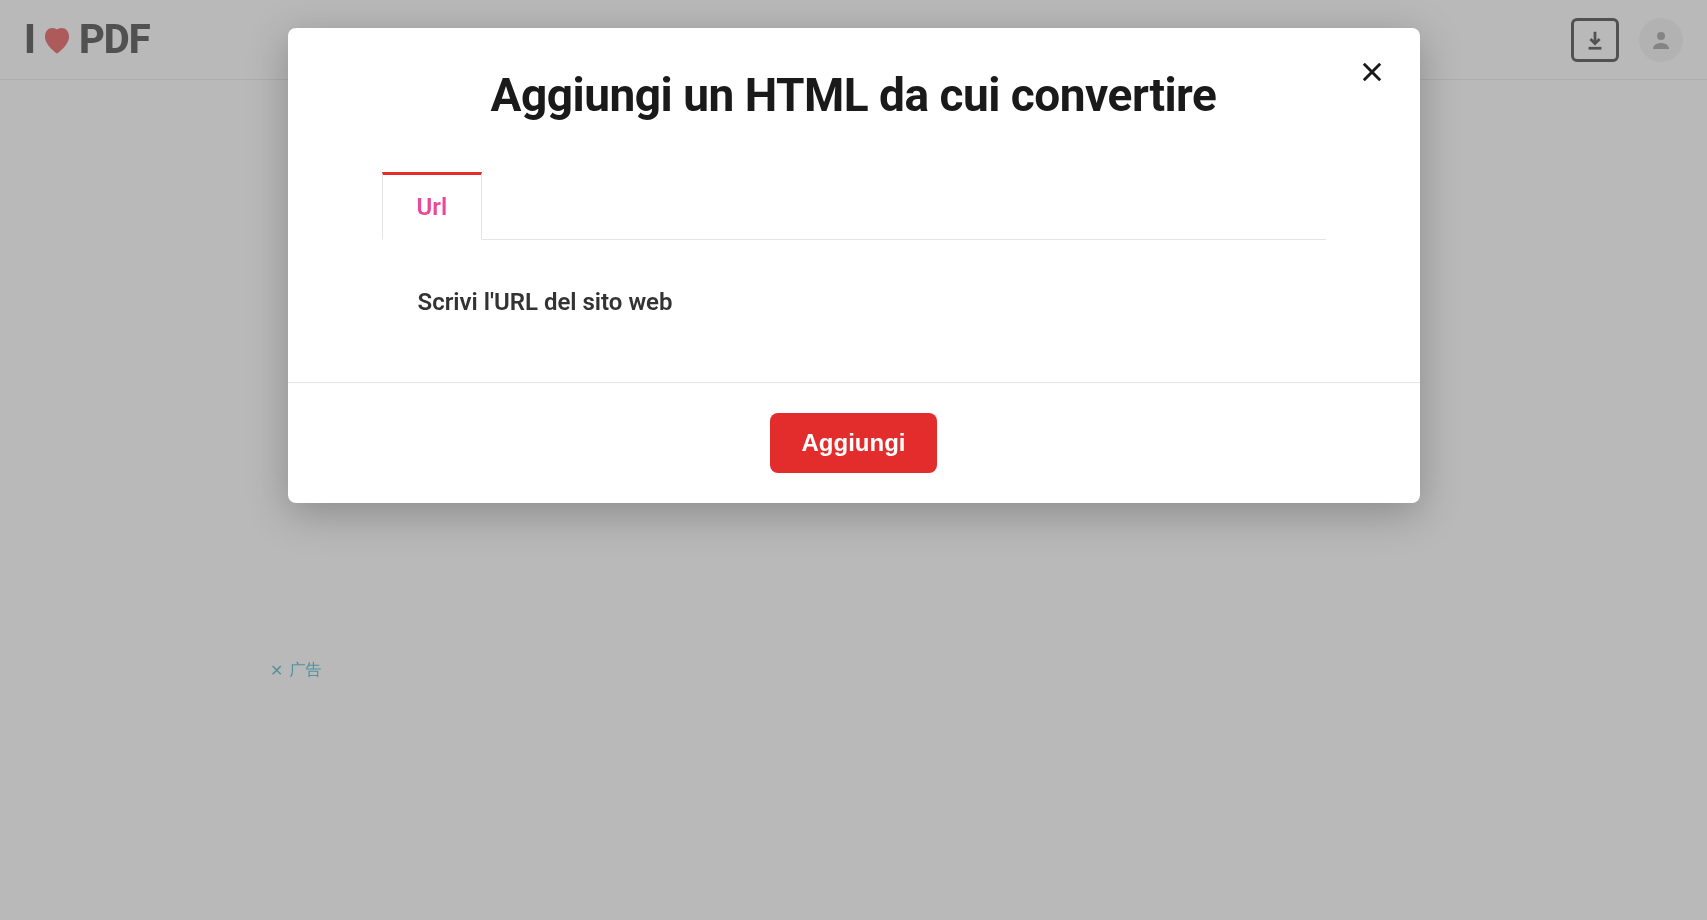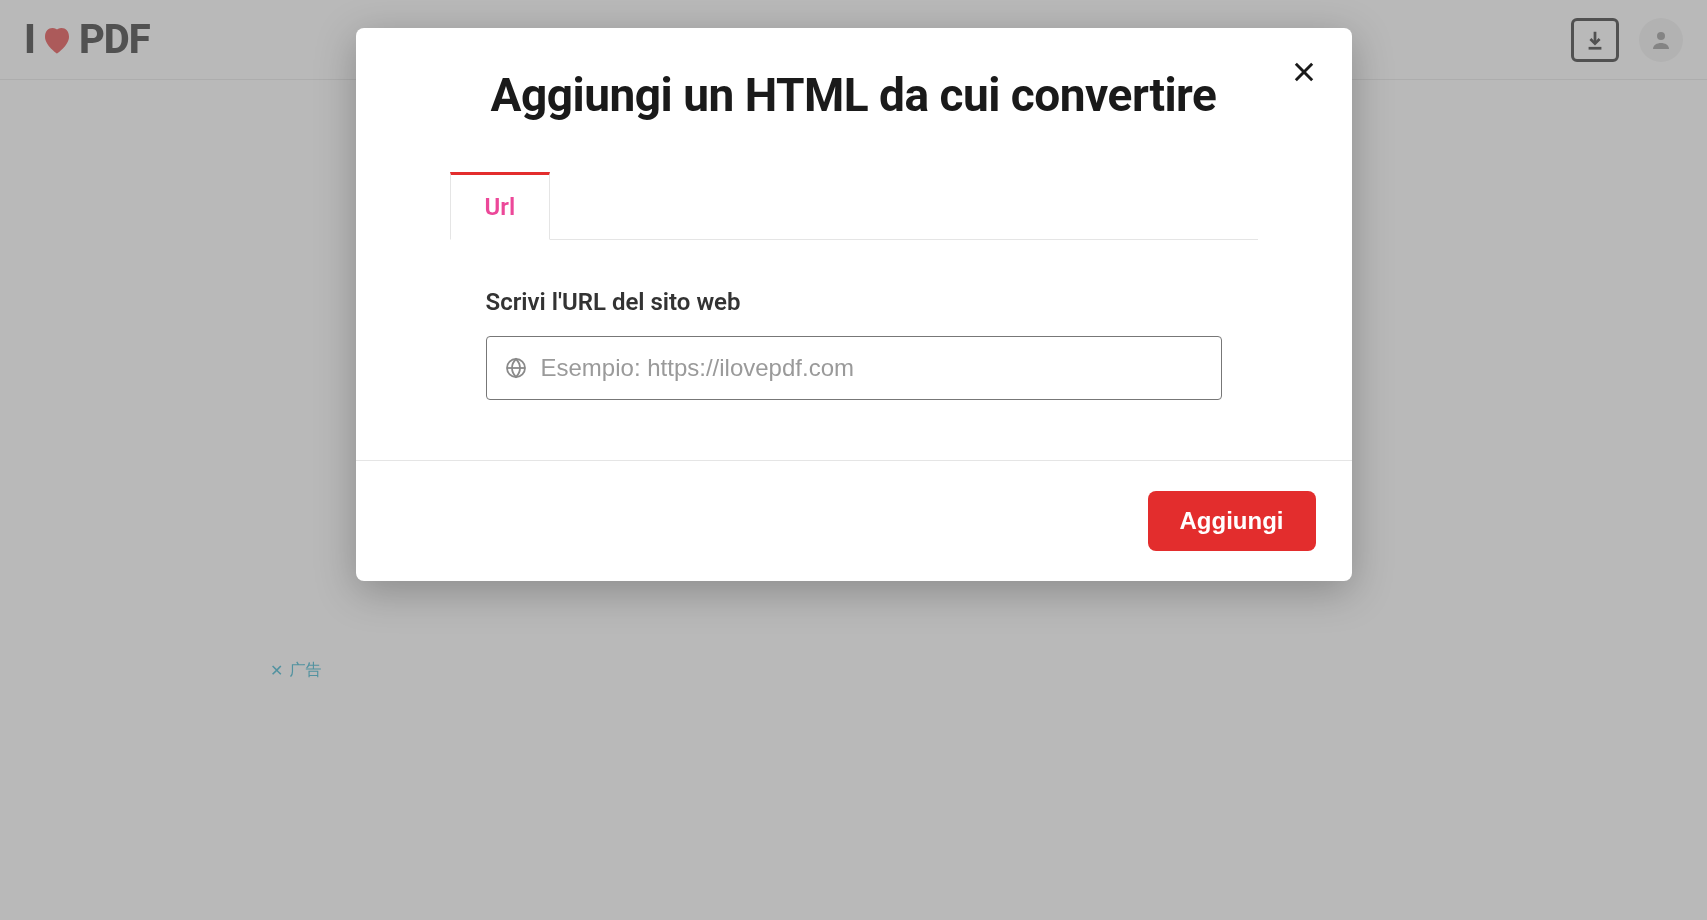--- a/index.html
+++ b/index.html
@@ -10,37 +10,37 @@
 .logo { display: flex; align-items: center; font-weight: 800; font-size: 40px; letter-spacing: -1px; color: #1a1a1a; }
 .logo .heart { color: #e32d2d; margin: 0 2px; display: inline-flex; align-items: center; }
 .header-right { display: flex; align-items: center; gap: 20px; }
 .download-btn { width: 48px; height: 44px; border: 3px solid #1a1a1a; border-radius: 6px; display: flex; align-items: center; justify-content: center; }
 .avatar { width: 44px; height: 44px; border-radius: 50%; background: #f0f0f0; display: flex; align-items: center; justify-content: center; }
 
 
 .overlay { position: absolute; inset: 0; background: rgba(128,128,128,0.55); display: flex; align-items: flex-start; justify-content: center; }
 
 
-.modal { margin-top: 28px; width: 996px; background: #fff; border-radius: 8px; box-shadow: 0 10px 40px rgba(0,0,0,0.25); position: relative; }
+.modal { margin-top: 28px; width: 1132px; background: #fff; border-radius: 8px; box-shadow: 0 10px 40px rgba(0,0,0,0.25); position: relative; }
 .modal-close { position: absolute; top: 24px; right: 28px; width: 40px; height: 40px; display: flex; align-items: center; justify-content: center; cursor: pointer; background: none; border: none; }
 .modal-title { text-align: center; font-size: 46px; font-weight: 700; color: #1a1a1a; padding: 40px 60px 20px; letter-spacing: -0.5px; }
 
 .modal-body { padding: 30px 94px 60px; }
 
 .tabs { border-bottom: 1px solid #e5e5e5; display: flex; }
 .tab { padding: 18px 34px; font-size: 24px; font-weight: 600; color: #ec4899; border: 1px solid #e5e5e5; border-bottom: 1px solid #fff; margin-bottom: -1px; border-top: 3px solid #e32d2d; background: #fff; cursor: pointer; }
 
 .field-area { padding: 48px 36px 0; }
-.field-label { font-size: 24px; font-weight: 600; color: #333; margin-bottom: 20px; display: block; }
+.field-label { font-size: 24px; font-weight: 600; color: #333; margin-bottom: 6px; display: block; }
 .input-wrap { position: relative; }
 .input-wrap .globe { position: absolute; left: 18px; top: 50%; transform: translateY(-50%); color: #8a8a8a; display: flex; }
 .url-input { width: 100%; height: 64px; border: 1px solid #777; border-radius: 4px; padding: 0 20px 0 54px; font-size: 24px; color: #333; outline: none; }
 .url-input::placeholder { color: #9a9a9a; }
 
-.modal-footer { border-top: 1px solid #e5e5e5; padding: 30px 36px; display: flex; justify-content: flex-end; }
+.modal-footer { border-top: 1px solid #e5e5e5; padding: 30px 36px; display: flex; justify-content: center; }
 .submit-btn { background: #e32d2d; color: #fff; font-size: 24px; font-weight: 600; border: none; border-radius: 8px; padding: 16px 32px; cursor: pointer; }
 
 
 .ad-strip { position: absolute; left: 270px; top: 660px; display: flex; align-items: center; gap: 6px; font-size: 16px; color: #1ba9c7; z-index: 0; }
 .ad-strip .x { font-weight: 400; }
 </style>
 </head>
 <body>
 
 <div class="header">
@@ -84,30 +84,20 @@
     </button>
     <h1 class="modal-title">Aggiungi un HTML da cui convertire</h1>
     <div class="modal-body">
       <div class="tabs">
         <div class="tab">
           <span>Url</span>
         </div>
       </div>
       <div class="field-area">
         <label class="field-label">Scrivi l'URL del sito web</label>
-        <div class="input-wrap">
-          <span class="globe">
-            <svg width="24" height="24" viewBox="0 0 24 24" fill="none" stroke="#8a8a8a" stroke-width="1.8">
-                <circle cx="12" cy="12" r="9"></circle>
-                <path d="M3 12h18"></path>
-                <path d="M12 3c2.5 2.5 4 5.5 4 9s-1.5 6.5-4 9c-2.5-2.5-4-5.5-4-9s1.5-6.5 4-9z"></path>
-              </svg>
-          </span>
-          <input type="text" class="url-input" placeholder="Esempio: https://ilovepdf.com" style="">
-        </div>
       </div>
     </div>
     <div class="modal-footer">
       <button class="submit-btn">
         <span>Aggiungi</span>
       </button>
     </div>
   </div>
 </div>
 

